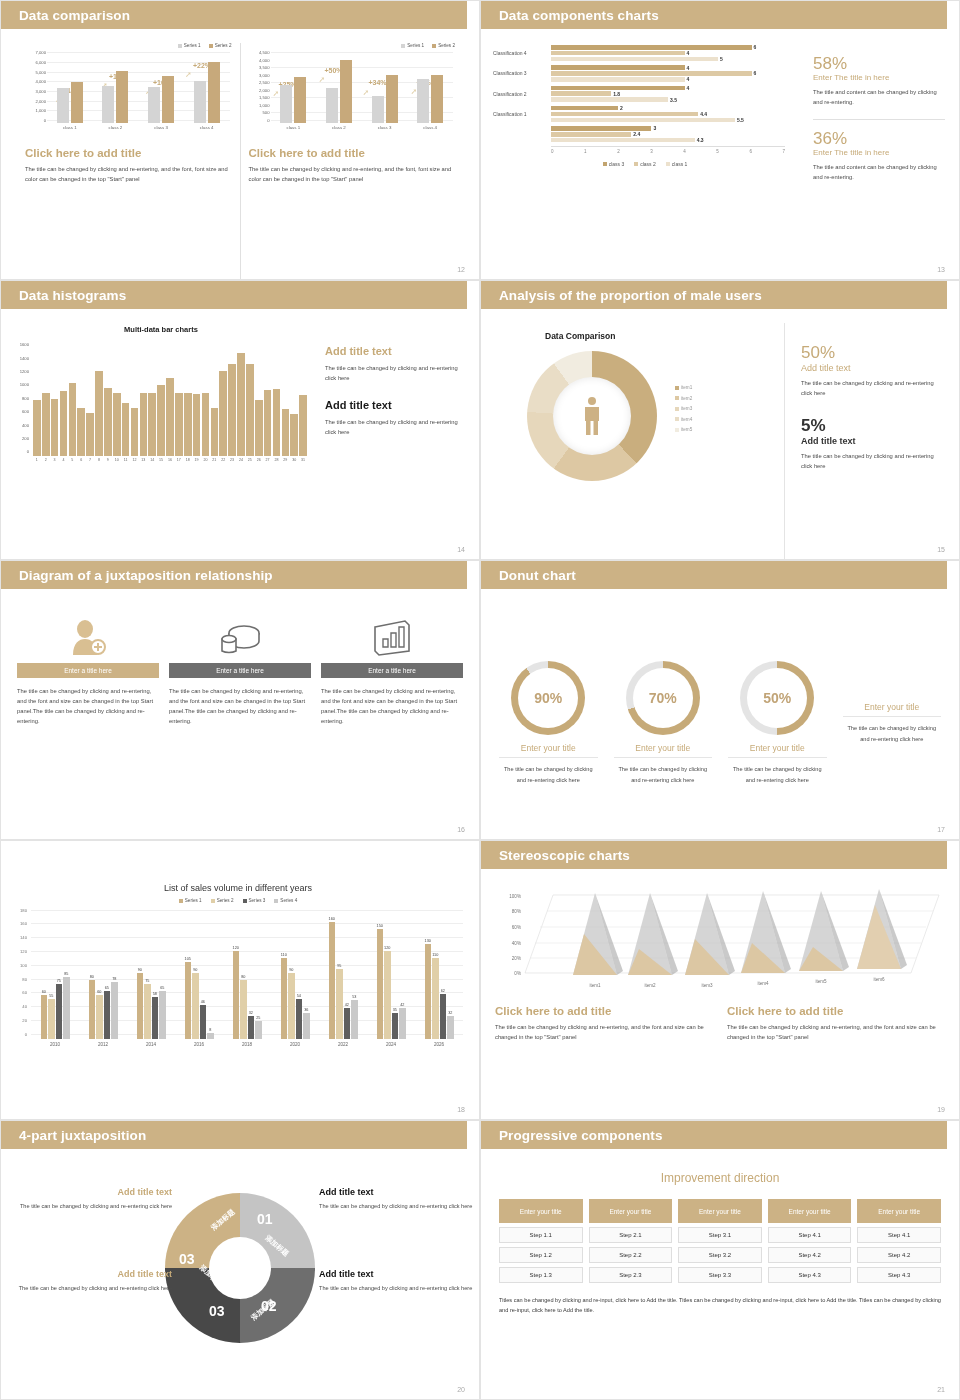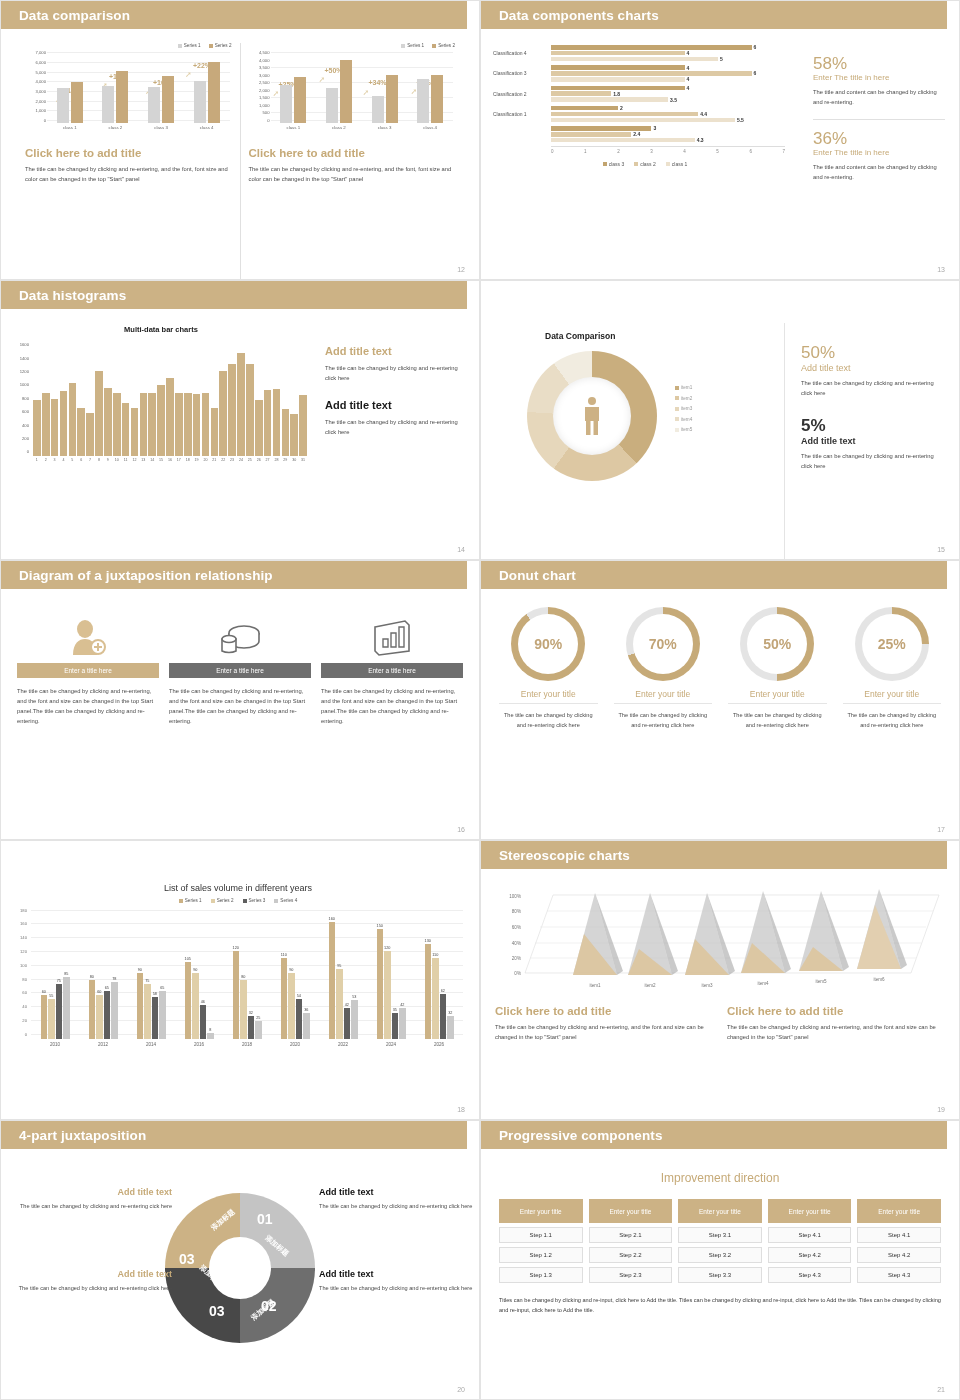--- a/index.html
+++ b/index.html
@@ -121,21 +121,21 @@
   .s16 { display: flex; gap: 10px; padding: 22px 16px 0 16px; height: 100%; }
   .s16-col { flex: 1; }
   .ico-wrap { height: 46px; display: flex; align-items: flex-end; justify-content: center; margin-bottom: 6px; }
   .titlebar { height: 15px; display: flex; align-items: center; justify-content: center;
               color: #ffffff; font-size: 6.5px; }
   .tb-gold { background: #ccb285; }
   .tb-gray { background: #6e6e6e; }
   .s16-col p { margin-top: 8px; }
 
   
-  .s17 { display: flex; padding: 18px 10px 0 10px; height: 100%; gap: 0; }
+  .s17 { display: flex; padding: 18px 10px 0 10px; height: 100%; gap: 0; align-items: center; }
   .s17-col { flex: 1; text-align: center; }
   .ring { width: 74px; height: 74px; border-radius: 50%; margin: 0 auto 8px auto; position: relative; }
   .ring::after { content: ""; position: absolute; left: 7px; top: 7px; right: 7px; bottom: 7px;
                  background: #ffffff; border-radius: 50%; }
   .ring span { position: absolute; left: 0; right: 0; top: 50%; transform: translateY(-50%);
                z-index: 2; font-size: 14px; color: #c1a477; font-weight: bold; }
   .s17-col h4 { color: #c6aa78; font-size: 8.5px; font-weight: normal; padding-bottom: 4px;
                 border-bottom: 1px solid #e5e5e5; margin: 0 8px 6px 8px; }
   .s17-col p { font-size: 5.6px; color: #4a4a4a; line-height: 1.8; padding: 0 10px; }
 
@@ -560,20 +560,23 @@
           <p class="body-txt">The title can be changed by clicking and re-entering click here</p>
           <h3 style="font-size:11px;color:#1a1a1a;font-weight:bold;margin:16px 0 6px 0">Add title text</h3>
           <p class="body-txt">The title can be changed by clicking and re-entering click here</p>
         </div>
       </div>
     </div>
     <div class="pg">14</div>
   </div>
 
   <div class="slide">
+    <div class="hdr">
+      <span class="hdr-title">Analysis of the proportion of male users</span>
+    </div>
     <div class="body">
       <div class="s15">
         <div class="s15-left">
           <div class="s15-title">Data Comparison</div>
           <div class="donut15">
             <svg class="person" width="26" height="40" viewBox="0 0 26 40">
               <circle cx="13" cy="5" r="4" fill="#cdb184"></circle>
               <rect x="6" y="11" width="14" height="14" fill="#cdb184"></rect>
               <rect x="7" y="25" width="4.5" height="14" fill="#cdb184"></rect>
               <rect x="14.5" y="25" width="4.5" height="14" fill="#cdb184"></rect>
@@ -686,23 +689,20 @@
           <p>The title can be changed by clicking and re-entering click here</p>
         </div>
         <div class="s17-col">
           <div class="ring" style="background:conic-gradient(#c6aa78 0 50%, #e4e4e4 50% 100%)">
             <span>50%</span>
           </div>
           <h4>Enter your title</h4>
           <p>The title can be changed by clicking and re-entering click here</p>
         </div>
         <div class="s17-col">
-          <div class="ring" style="background:conic-gradient(#c6aa78 0 25%, #e4e4e4 25% 100%)">
-            <span>25%</span>
-          </div>
           <h4>Enter your title</h4>
           <p>The title can be changed by clicking and re-entering click here</p>
         </div>
       </div>
     </div>
     <div class="pg">17</div>
   </div>
 
   <div class="slide">
     <div class="body">

